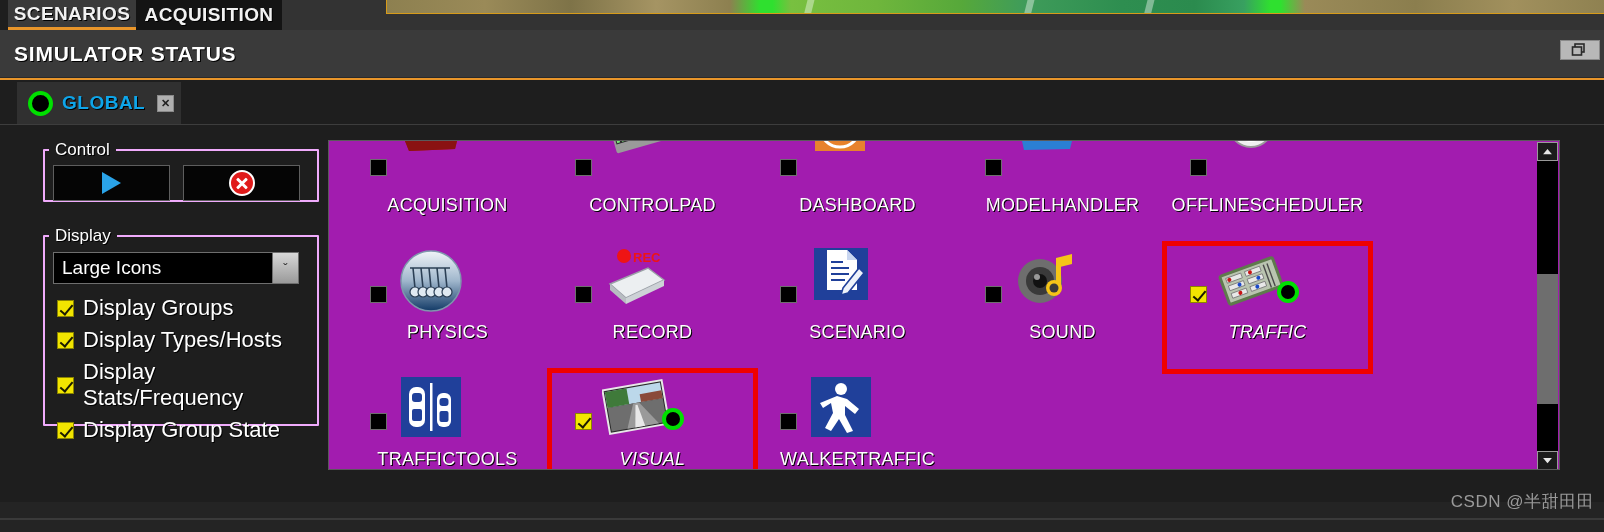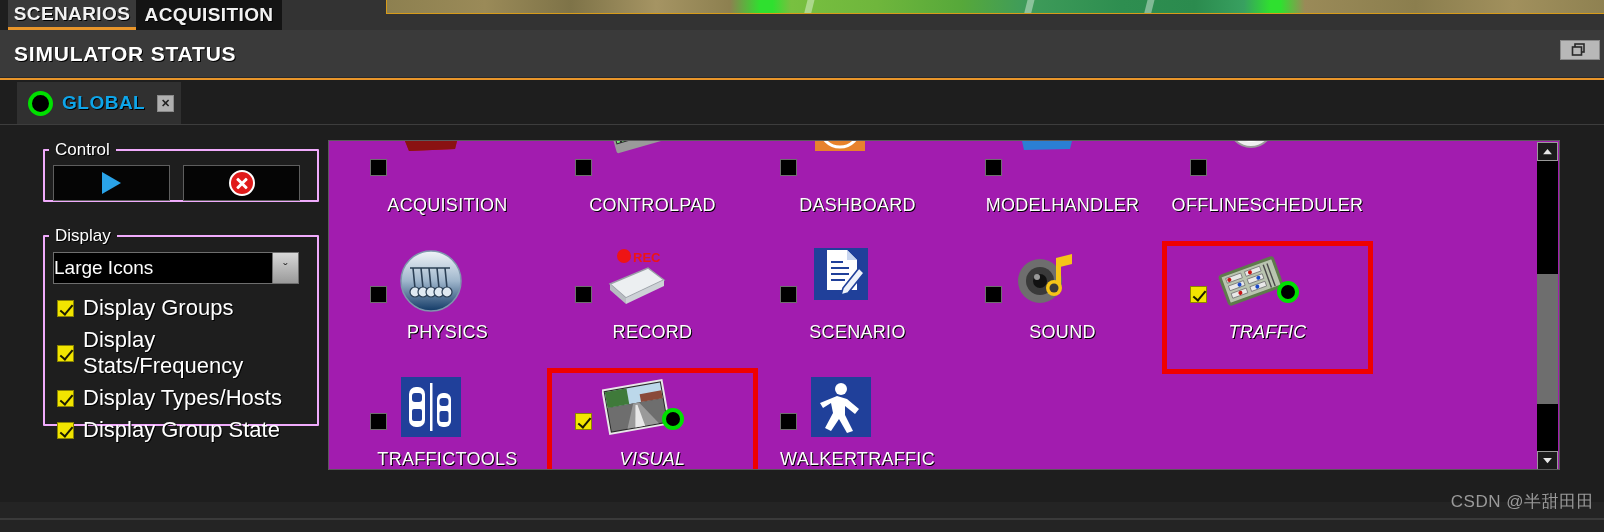--- a/index.html
+++ b/index.html
@@ -125,21 +125,21 @@
   }
   .stop-x::before { transform: rotate(45deg); }
   .stop-x::after  { transform: rotate(-45deg); }
 
   .selectbox {
     position: relative; margin: 6px 8px 8px 8px; width: 246px; height: 32px;
     background: #000000; border: 1px solid #6e6e6e;
     display: flex; align-items: center;
   }
   .selectbox .sval {
-    color: #ffffff; font-size: 19px; padding-left: 0; text-shadow: 1px 1px 0 #000;
+    color: #ffffff; font-size: 19px; padding-left: 8px; text-shadow: 1px 1px 0 #000;
   }
   .selectbox .arrow {
     position: absolute; right: 0; top: 0; width: 26px; height: 30px;
     background: linear-gradient(#d8d8d8, #9a9a9a); border-left: 1px solid #6e6e6e;
     display: flex; align-items: center; justify-content: center;
     color: #2a2a2a; font-size: 13px;
   }
 
   .chkrow { display: flex; align-items: center; gap: 9px; padding: 3px 0 3px 12px; }
   .chk {
@@ -279,25 +279,25 @@
           <span class="sval">Large Icons</span>
           <span class="arrow">ˇ</span>
         </div>
 
         <div class="chkrow">
           <div class="chk"></div>
           <div class="chklabel">Display Groups</div>
         </div>
         <div class="chkrow">
           <div class="chk"></div>
-          <div class="chklabel">Display Stats/Frequency</div>
+          <div class="chklabel">Display Types/Hosts</div>
         </div>
         <div class="chkrow">
           <div class="chk"></div>
-          <div class="chklabel">Display Types/Hosts</div>
+          <div class="chklabel">Display Stats/Frequency</div>
         </div>
         <div class="chkrow">
           <div class="chk"></div>
           <div class="chklabel">Display Group State</div>
         </div>
       </fieldset>
     </div>
 
     <div class="gridwrap">
       <div class="gridinner" id="grid">

